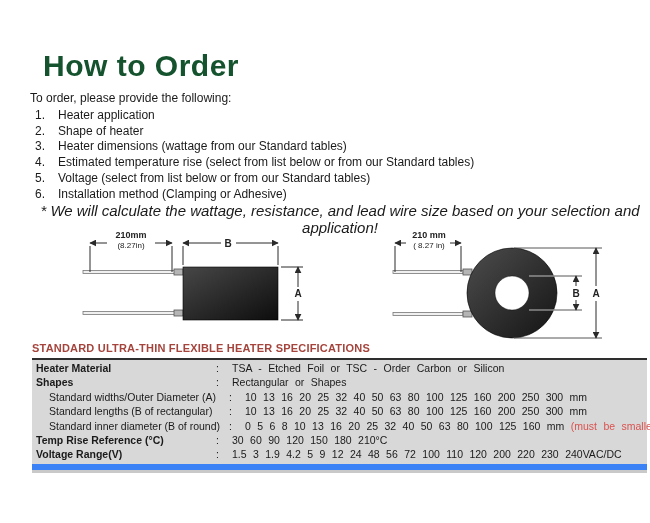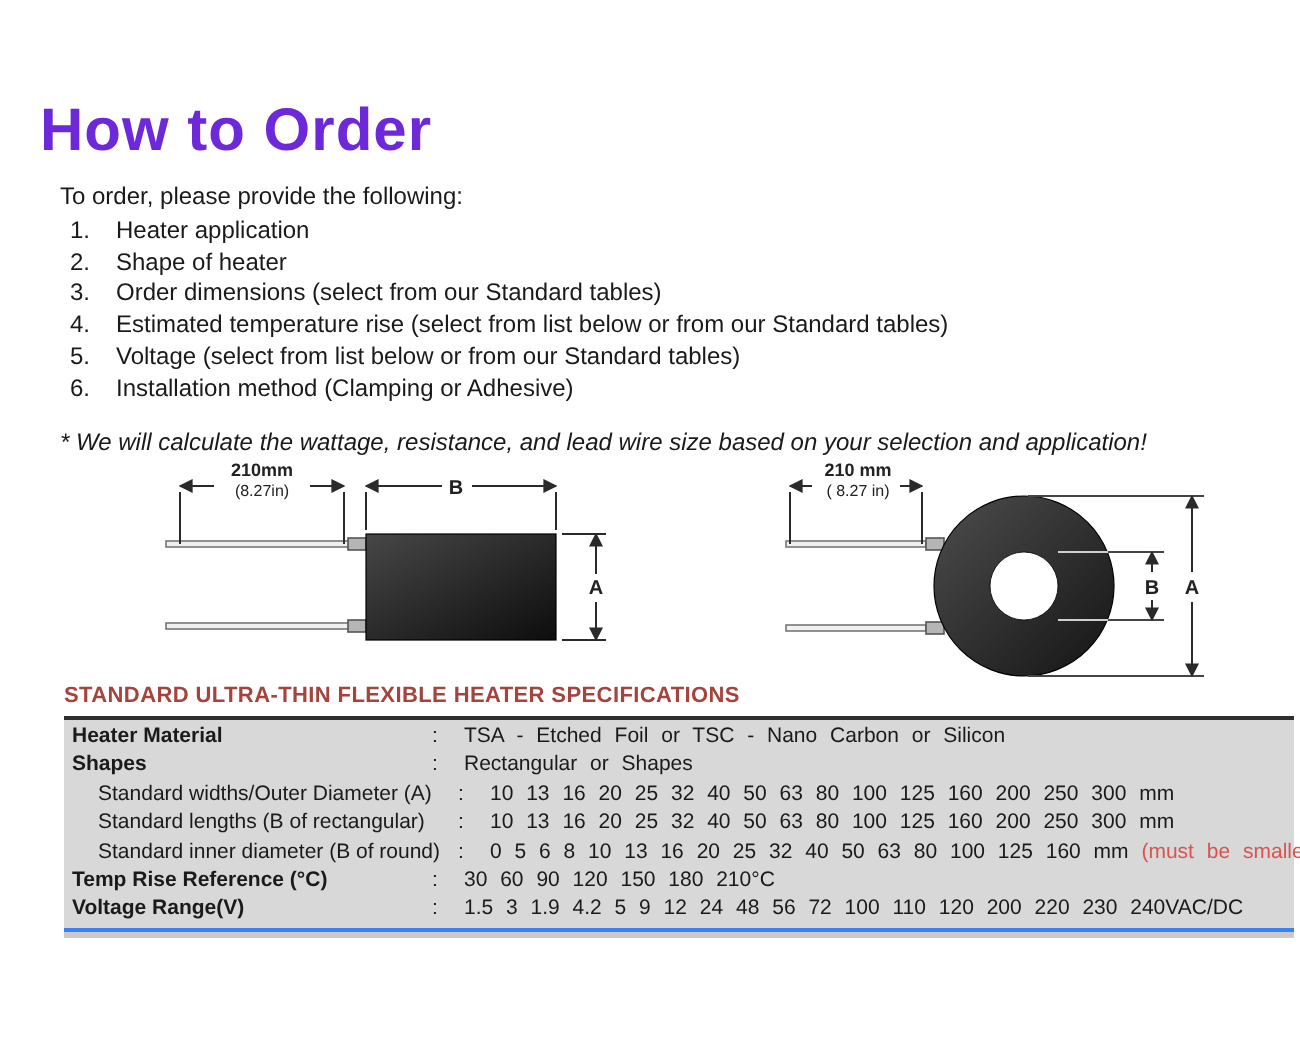--- a/index.html
+++ b/index.html
@@ -3,43 +3,43 @@
 <meta charset="utf-8">
 <style>
   html,body{margin:0;padding:0;}
   body{
     width:650px;height:523px;background:#ffffff;
     font-family:"Liberation Sans",sans-serif;color:#1a1a1a;
     position:relative;overflow:hidden;
   }
   .page{position:absolute;inset:0;}
   .title{
-    position:absolute;top:49px;left:20px;
-    font-size:30px;font-weight:bold;color:#6d28d9;letter-spacing:0.5px;
+    position:absolute;top:49px;left:43px;
+    font-size:30px;font-weight:bold;color:#14532d;letter-spacing:0.5px;
   }
   .intro{position:absolute;top:91px;left:30px;font-size:12px;}
   .steps{position:absolute;top:108px;left:35px;font-size:12px;}
   .step{display:flex;line-height:15.7px;}
   .step .num{width:23px;flex:0 0 23px;}
-  .note{position:absolute;top:214px;left:30px;font-size:12px;font-style:italic;}
+  .note{position:absolute;top:202px;left:30px;font-size:15px;font-style:italic;text-align:center;}
   .diagrams{position:absolute;top:228px;left:0;width:527px;height:118px;padding-left:36px;}
   .diagrams svg{position:absolute;top:0;}
   #rect-diagram{left:60px;}
   #round-diagram{left:388px;}
   .dim-text{font-size:9px;font-weight:bold;fill:#222;font-family:"Liberation Sans",sans-serif;}
   .dim-text-small{font-size:8px;fill:#222;font-family:"Liberation Sans",sans-serif;}
   .dim-letter{font-size:10px;font-weight:bold;fill:#222;font-family:"Liberation Sans",sans-serif;}
   .specs-heading{
     position:absolute;top:342px;left:32px;
     font-size:11px;font-weight:bold;color:#A5443C;letter-spacing:0.2px;
   }
   .specs-table{
     position:absolute;top:358px;left:32px;width:613px;
     background:#D8D8D8;
-    border-top:2px solid #2e2e2e;border-bottom:2px solid #3b82f6;
+    border-top:2px solid #2e2e2e;border-bottom:6px solid #3b82f6;
     box-shadow:0 3px 0 #c9c9c9;
     padding:1px 2px 2px 0;
     font-size:10.5px;
   }
   .spec-row{display:flex;line-height:14.4px;}
   .spec-row .label{flex:0 0 180px;padding-left:4px;font-weight:bold;}
   .spec-row.indent .label{padding-left:17px;font-weight:normal;}
   .spec-row .colon{flex:0 0 16px;text-align:left;}
   .spec-row .value{flex:1;word-spacing:3.5px;white-space:nowrap;}
   .spec-row .value .red-note{color:#D9534F;}
@@ -56,21 +56,21 @@
     <div class="step">
       <span class="num">1.</span>
       <span>Heater application</span>
     </div>
     <div class="step">
       <span class="num">2.</span>
       <span>Shape of heater</span>
     </div>
     <div class="step">
       <span class="num">3.</span>
-      <span>Order dimensions (select from our Standard tables)</span>
+      <span>Heater dimensions (wattage from our Standard tables)</span>
     </div>
     <div class="step">
       <span class="num">4.</span>
       <span>Estimated temperature rise (select from list below or from our Standard tables)</span>
     </div>
     <div class="step">
       <span class="num">5.</span>
       <span>Voltage (select from list below or from our Standard tables)</span>
     </div>
     <div class="step">
@@ -159,21 +159,21 @@
       <text class="dim-letter" x="208" y="69" text-anchor="middle">A</text>
     </svg>
   </div>
 
   <div class="specs-heading">STANDARD ULTRA-THIN FLEXIBLE HEATER SPECIFICATIONS</div>
 
   <div class="specs-table">
     <div class="spec-row">
       <span class="label">Heater Material</span>
       <span class="colon">:</span>
-      <span class="value">TSA - Etched Foil or TSC - Nano Carbon or Silicon</span>
+      <span class="value">TSA - Etched Foil or TSC - Order Carbon or Silicon</span>
     </div>
     <div class="spec-row">
       <span class="label">Shapes</span>
       <span class="colon">:</span>
       <span class="value">Rectangular or Shapes</span>
     </div>
     <div class="spec-row">
       <span class="colon"></span>
       <span class="value"></span>
     </div>

